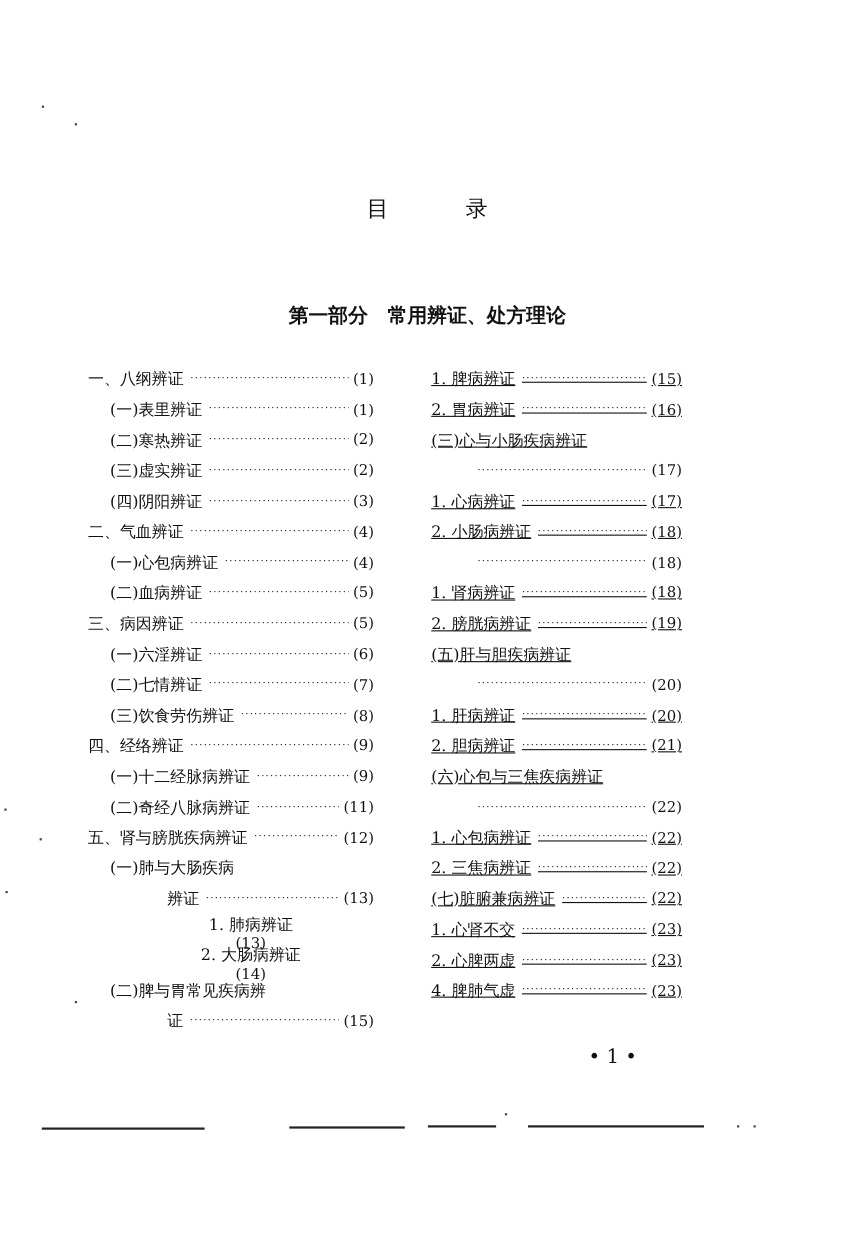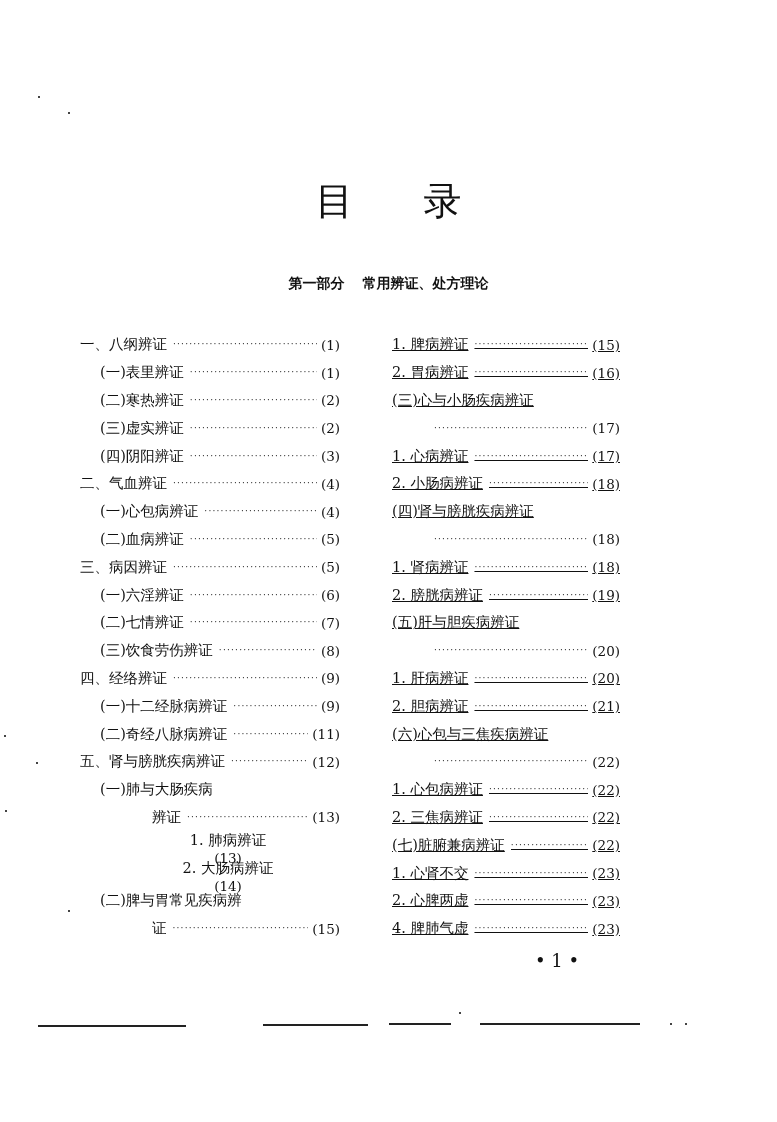--- a/index.html
+++ b/index.html
@@ -1,23 +1,23 @@
 <!DOCTYPE html>
 <html><head>
 <meta charset="utf-8">
 <style>
   html, body { margin: 0; padding: 0; background: #ffffff; }
   body { width: 777px; height: 1122px; position: relative; overflow: hidden;
          font-family: "DejaVu Serif", "Liberation Serif", serif; color: #111; }
   .title { position: absolute; top: 176px; left: 0; width: 777px; text-align: center;
-           font-size: 38px; letter-spacing: 0; }
+           font-size: 20px; letter-spacing: 0; }
   .title span { display: inline-block; }
   .title .gap { width: 70px; }
   .part { position: absolute; top: 275px; left: 0; width: 777px; text-align: center;
-          font-family: "DejaVu Sans", sans-serif; font-weight: bold; font-size: 14px; }
+          font-family: "DejaVu Sans", sans-serif; font-weight: bold; font-size: 18px; }
   .part .gap { display: inline-block; width: 18px; }
   .col { position: absolute; top: 331px; }
   .col.left { left: 80px; width: 260px; }
   .col.right { left: 392px; width: 228px; }
   .row { height: 27.8px; display: flex; align-items: center; font-size: 14.5px; white-space: nowrap; }
   .row .label { flex: 0 0 auto; }
   .row .leader { flex: 1 1 auto; overflow: hidden; margin: 0 4px 0 6px; color: #222;
                  font-size: 9px; letter-spacing: 1.2px; align-self: center; line-height: 1; }
   .row .leader::before { content: "··································································································"; }
   .row .page { flex: 0 0 auto; font-family: "DejaVu Serif", serif; font-size: 13.5px; }
@@ -172,23 +172,20 @@
     <div class="row r0">
       <span class="label">1. 心病辨证</span>
       <span class="leader"></span>
       <span class="page">(17)</span>
     </div>
     <div class="row r0">
       <span class="label">2. 小肠病辨证</span>
       <span class="leader"></span>
       <span class="page">(18)</span>
     </div>
-    <div class="row r0">
-      <span class="label">(四)肾与膀胱疾病辨证</span>
-    </div>
     <div class="row r1">
       <span class="label"></span>
       <span class="leader"></span>
       <span class="page">(18)</span>
     </div>
     <div class="row r0">
       <span class="label">1. 肾病辨证</span>
       <span class="leader"></span>
       <span class="page">(18)</span>
     </div>

